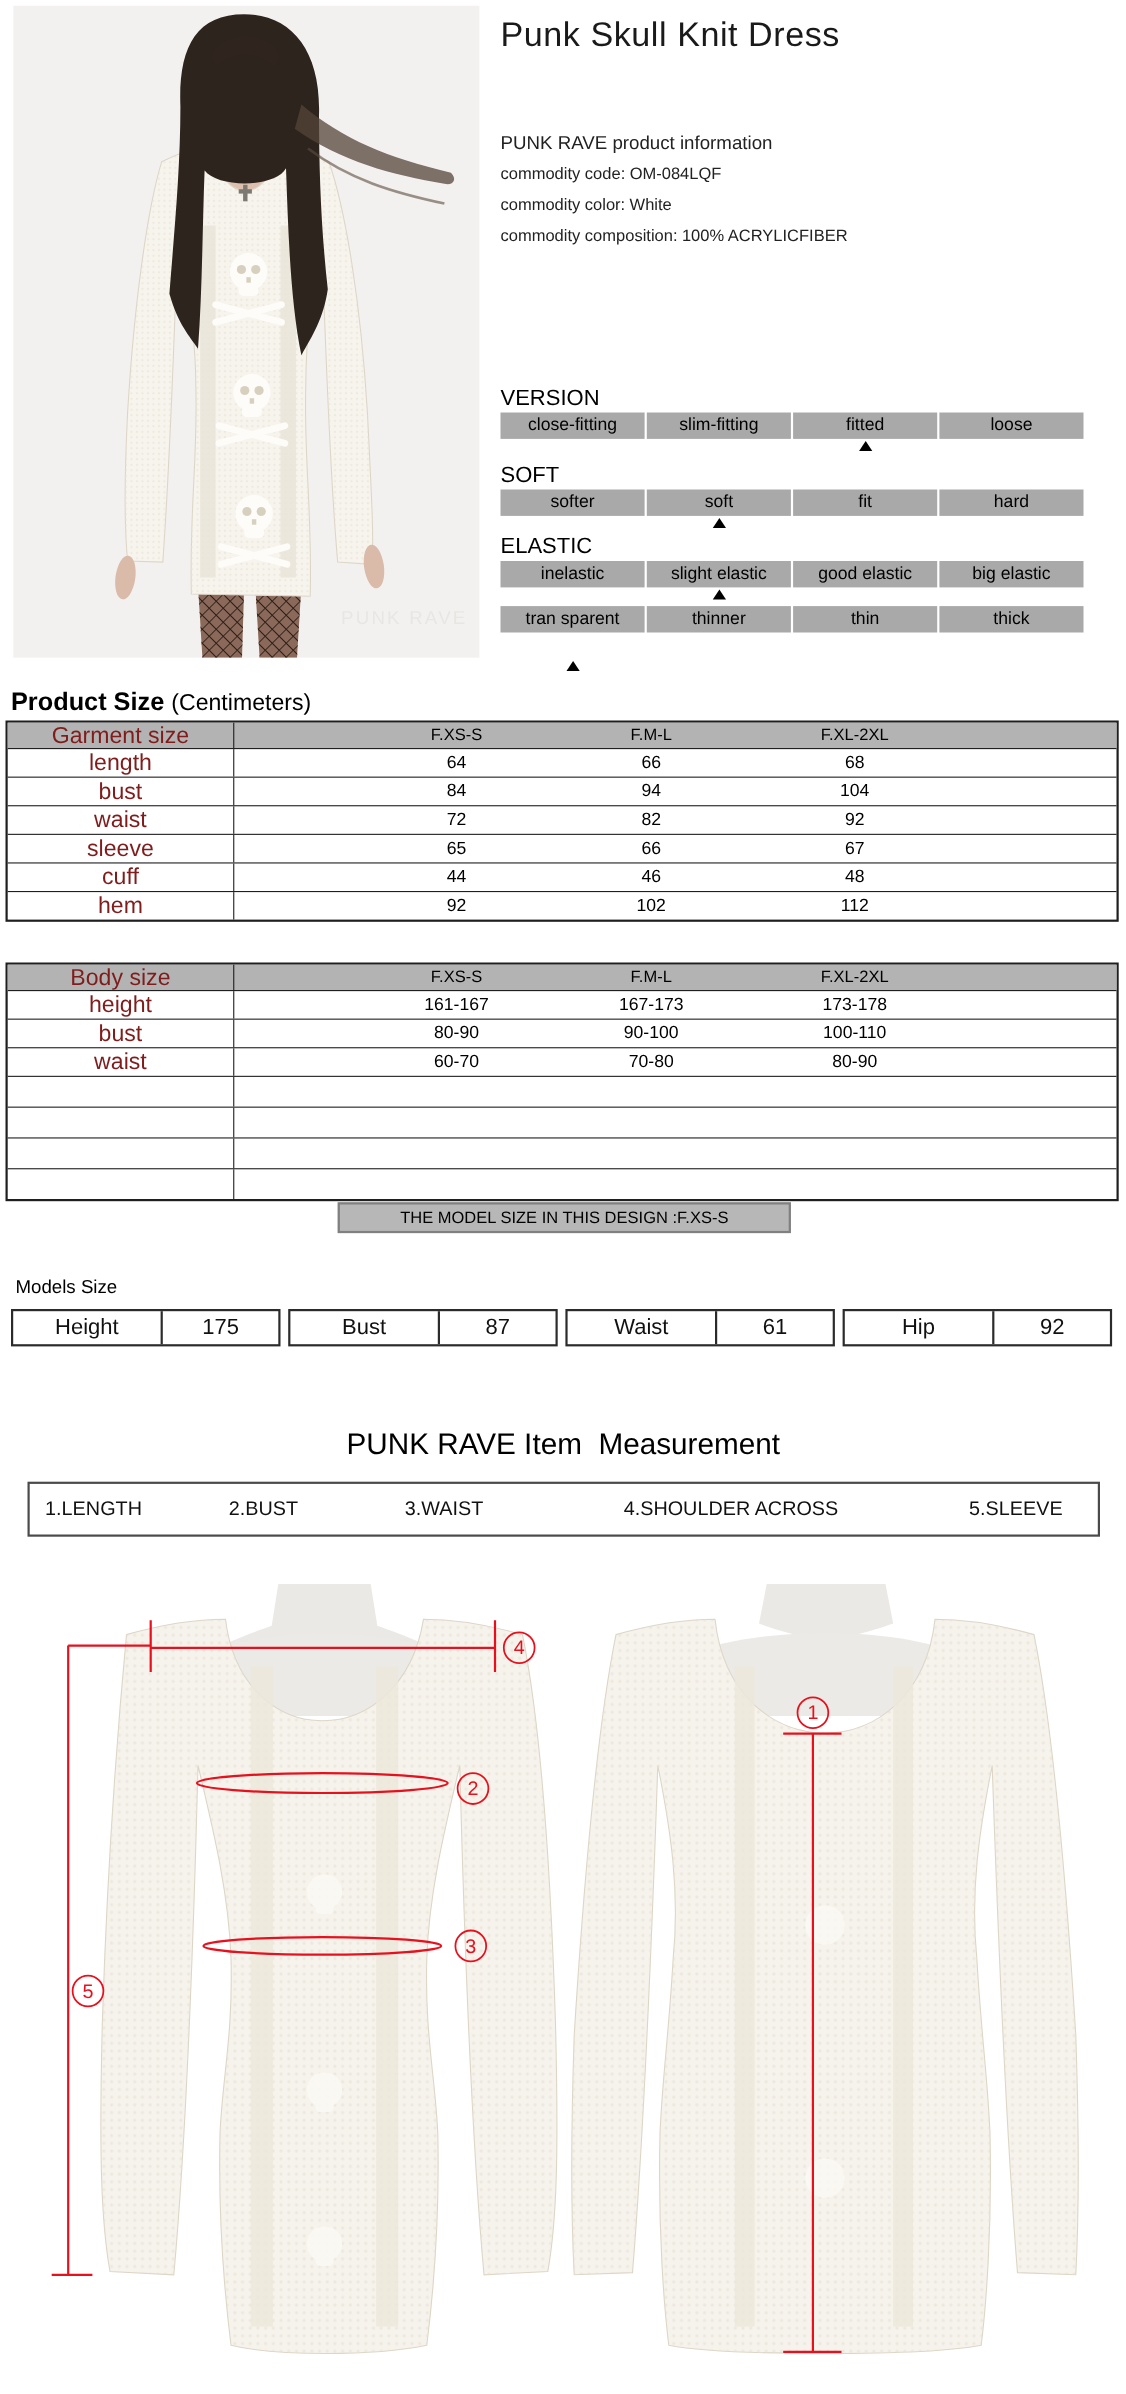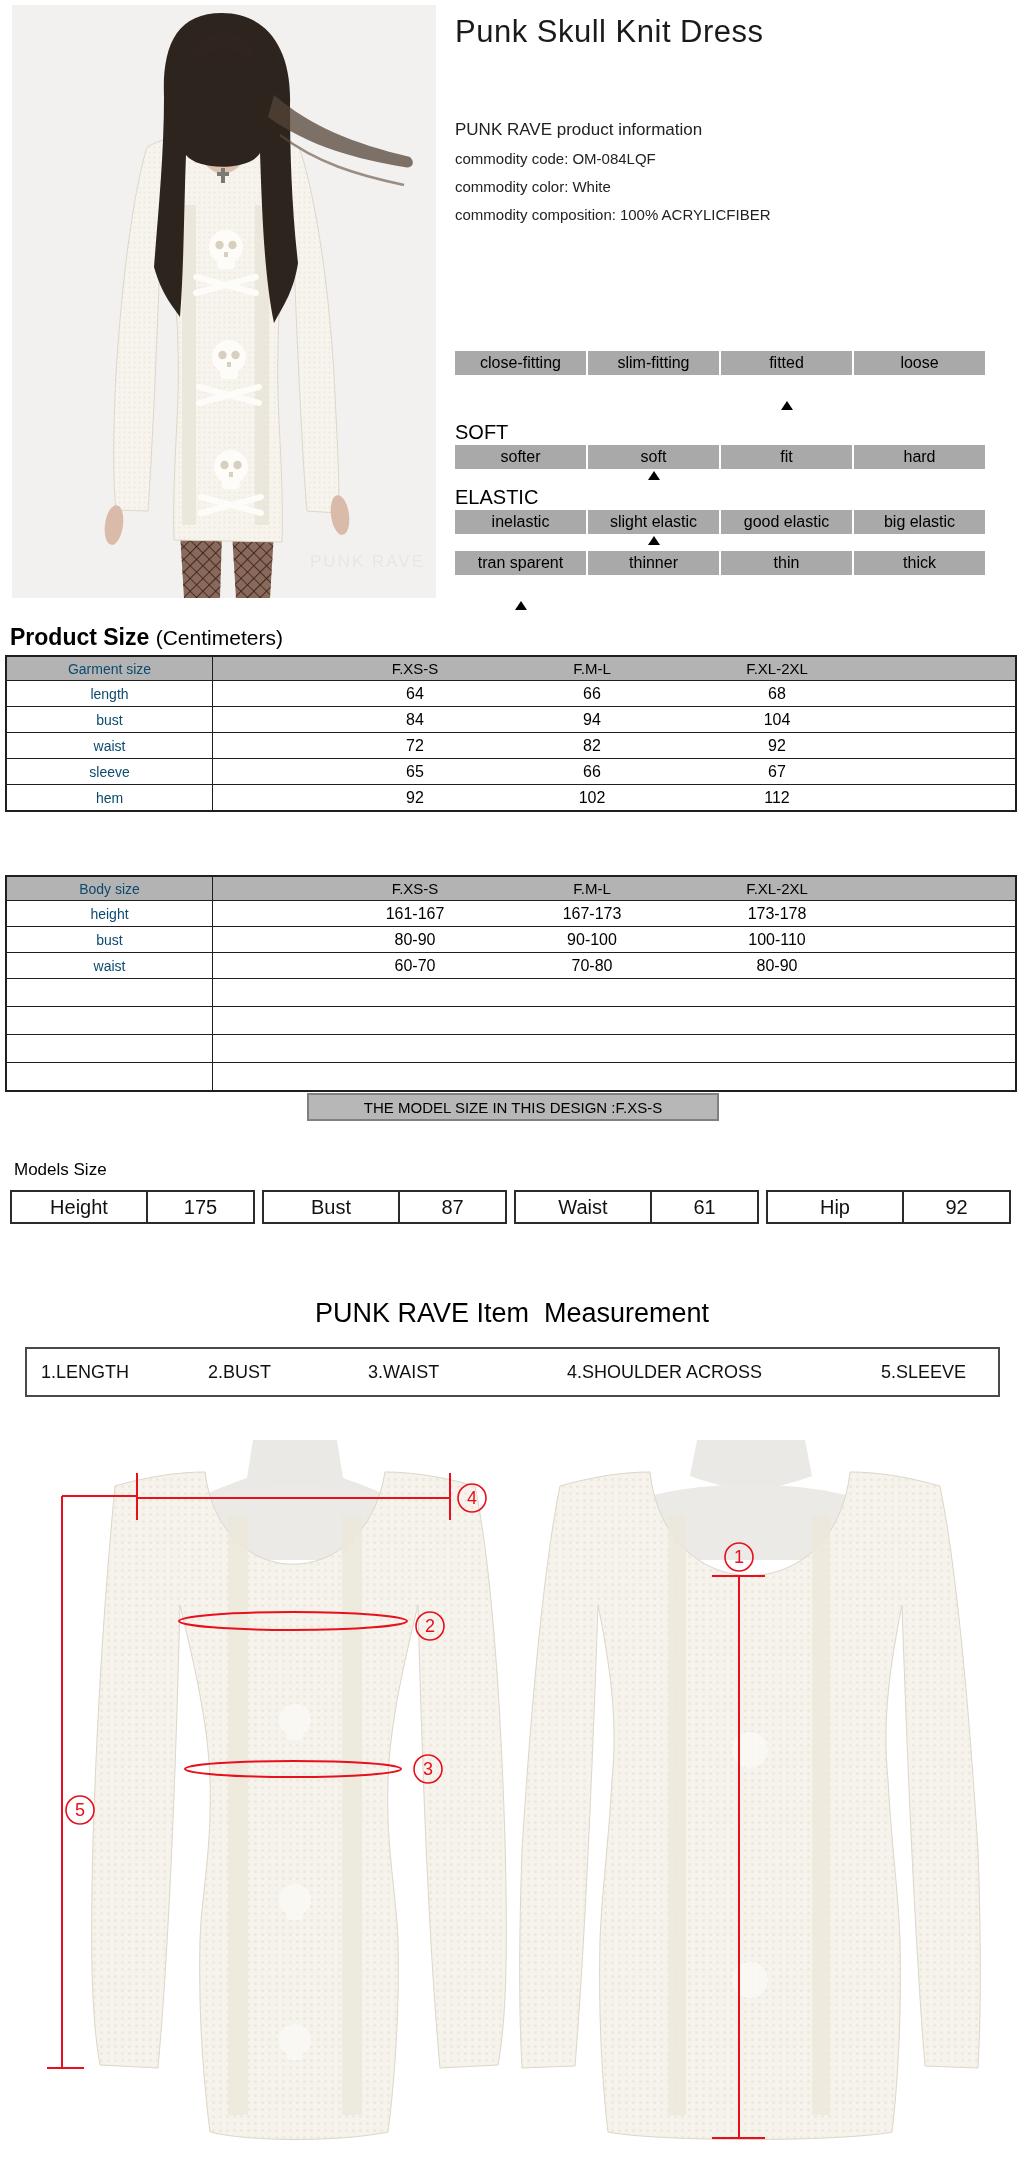--- a/index.html
+++ b/index.html
@@ -26,21 +26,21 @@
 
   
   #ps-heading{position:absolute;left:10px;top:624px;font-size:23px;color:#000;}
   #ps-heading .b{font-weight:bold;}
   #ps-heading .u{font-weight:400;font-size:21px;}
   .size-table{position:absolute;left:5px;width:1012px;border:2px solid #1f1f1f;background:#fff;box-sizing:border-box;}
   .st-row{position:relative;border-bottom:1px solid #1f1f1f;}
   .st-row:last-child{border-bottom:none;}
   .st-row.hdr{background:#b3b3b3;}
   .st-label{position:absolute;left:0;top:0;bottom:0;width:205px;border-right:1px solid #1f1f1f;
-            display:flex;align-items:center;justify-content:center;font-size:14px;color:#0c4a6e;}
+            display:flex;align-items:center;justify-content:center;font-size:21px;color:#7f1d1d;}
   .st-val{position:absolute;transform:translateX(-50%);font-size:16px;color:#000;top:50%;margin-top:-9px;line-height:18px;}
   .st-row.hdr .st-val{font-size:15px;}
 
   #model-note{position:absolute;left:307px;top:1093px;width:412px;height:28px;background:#b7b7b7;
               border:2px solid #808080;box-sizing:border-box;display:flex;align-items:center;justify-content:center;
               font-size:15px;color:#000;}
 
   
   #models-heading{position:absolute;left:14px;top:1160px;font-size:17px;color:#000;}
   #models-row{position:absolute;left:10px;top:1190px;width:1004px;display:flex;gap:7px;}
@@ -172,20 +172,21 @@
   <h1 id="page-title">Punk Skull Knit Dress</h1>
   <div class="info-heading">PUNK RAVE product information</div>
   <div id="info-lines">
       <div class="info-line" style="top: 150px;"><span class="l">commodity code:</span><span class="v">OM-084LQF</span></div>
       <div class="info-line" style="top: 178px;"><span class="l">commodity color:</span><span class="v">White</span></div>
       <div class="info-line" style="top: 206px;"><span class="l">commodity composition:</span><span class="v">100% ACRYLICFIBER</span></div>
     </div>
 
   <div id="attributes">
       <div class="attr-block" style="top: 351px;">
+        <div class="attr-label">VERSION</div>
         <div class="attr-cells">
           <div class="attr-cell">close-fitting</div>
           <div class="attr-cell">slim-fitting</div>
           <div class="attr-cell">fitted</div>
           <div class="attr-cell">loose</div>
         </div>
         <div class="attr-marker" style="left: 325.5px;"></div>
       </div>
       <div class="attr-block" style="top: 421px;">
         <div class="attr-label">SOFT</div>
@@ -245,20 +246,26 @@
         <div class="st-label">waist</div>
         <span class="st-val" style="left: 408px;">72</span>
         <span class="st-val" style="left: 585px;">82</span>
         <span class="st-val" style="left: 770px;">92</span>
       </div>
       <div class="st-row" style="height: 25px;">
         <div class="st-label">sleeve</div>
         <span class="st-val" style="left: 408px;">65</span>
         <span class="st-val" style="left: 585px;">66</span>
         <span class="st-val" style="left: 770px;">67</span>
+      </div>
+      <div class="st-row" style="height: 25px;">
+        <div class="st-label">cuff</div>
+        <span class="st-val" style="left: 408px;">44</span>
+        <span class="st-val" style="left: 585px;">46</span>
+        <span class="st-val" style="left: 770px;">48</span>
       </div>
       <div class="st-row" style="height: 25px;">
         <div class="st-label">hem</div>
         <span class="st-val" style="left: 408px;">92</span>
         <span class="st-val" style="left: 585px;">102</span>
         <span class="st-val" style="left: 770px;">112</span>
       </div>
     </div>
   <div id="body-table" class="size-table" style="top:875px;">
       <div class="st-row hdr" style="height: 23px;">

